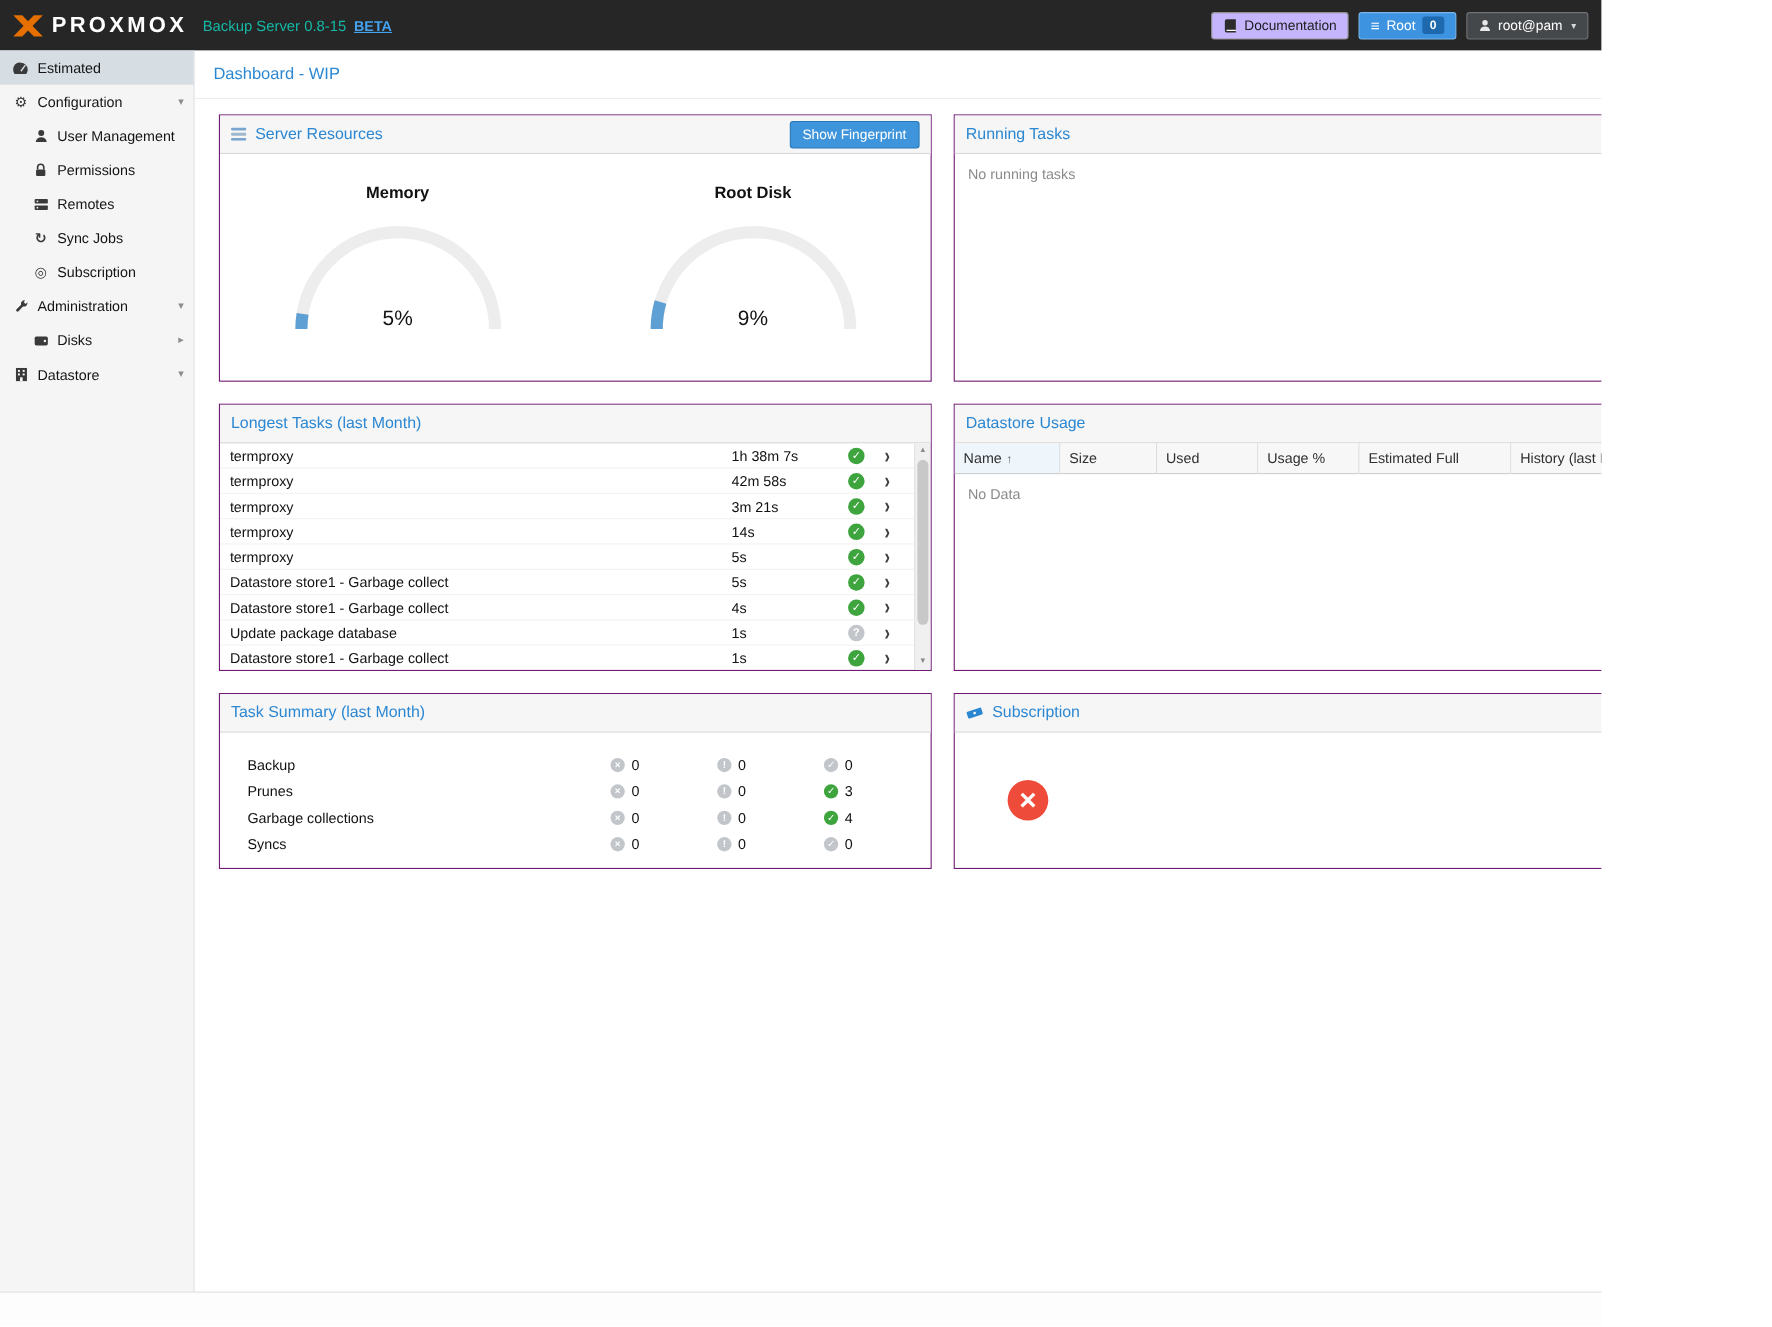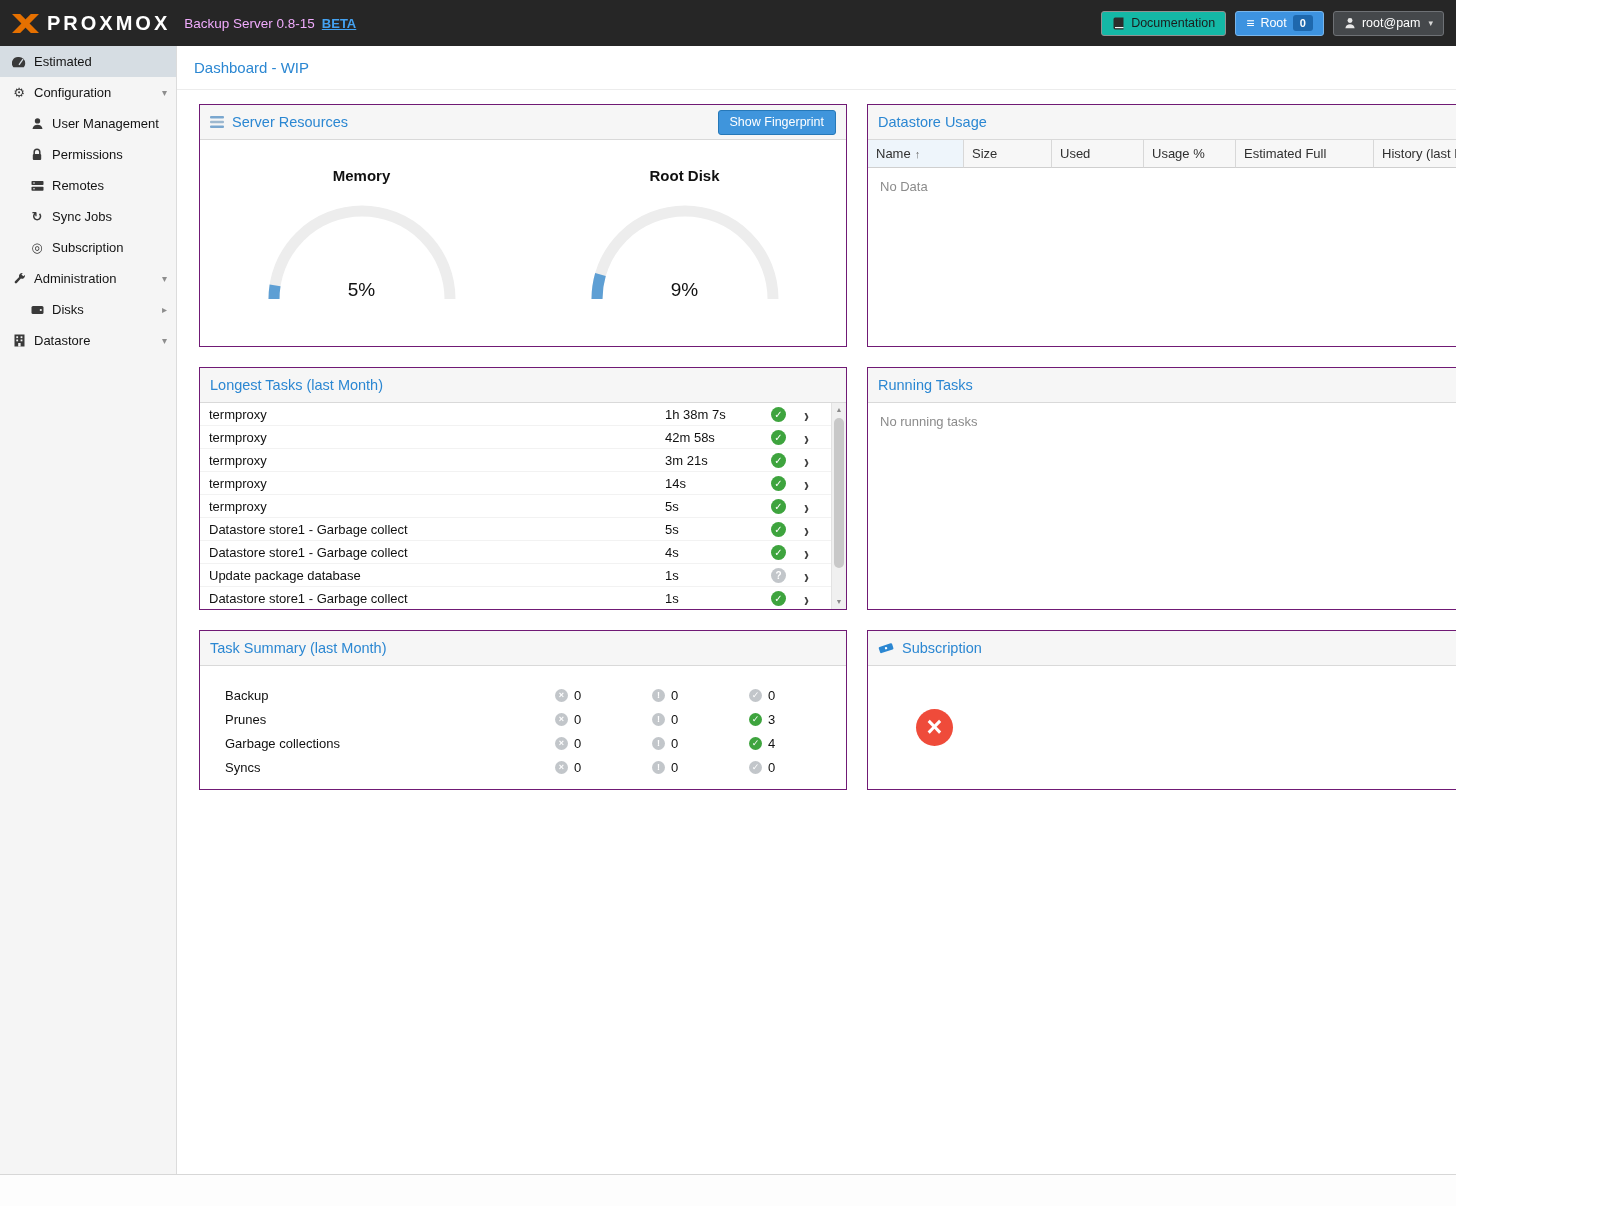--- a/index.html
+++ b/index.html
@@ -11,29 +11,29 @@
   .glyph { font-style: normal; }
   .page { width:1456px; height:1206px; position:relative; overflow:hidden; background:#fff; }
 
   
   .topbar {
     height:46px; background:var(--topbar_bg,#262626); display:flex; align-items:center;
     padding:0 12px; color:#fff;
   }
   .brand { display:flex; align-items:center; gap:8px; }
   .brand-text { font-size:20px; font-weight:bold; letter-spacing:3px; color:#fff; }
-  .product-text { margin-left:14px; font-size:13.5px; color:#f0abfc; }
+  .product-text { margin-left:14px; font-size:13.5px; color:#14b8a6; }
   .beta-link { margin-left:7px; color:var(--beta_blue,#44a2f1); text-decoration:underline; font-weight:bold; font-size:13px; cursor:pointer; }
   .topbar-spacer { flex:1; }
   .tb-btn {
     display:inline-flex; align-items:center; gap:6px; height:25px; padding:0 10px;
     border-radius:3px; font-size:12.5px; cursor:pointer; margin-left:9px;
     font-family:inherit;
   }
-  .tb-light { background:#14b8a6; border:1px solid #919191; color:#1c1c1c; }
+  .tb-light { background:#c4b5fd; border:1px solid #919191; color:#1c1c1c; }
   .tb-blue  { background:#3d93e0; border:1px solid #79b5ea; color:#fff; }
   .tb-dark  { background:#45484b; border:1px solid #6e7175; color:#fff; }
   .tasks-badge { background:#1e68ad; border-radius:3px; padding:2px 7px; font-size:11px; font-weight:bold; color:#fff; }
   .tb-dark .caret { font-size:9px; color:#d8d8d8; margin-left:2px; }
   .list-glyph { font-size:14px; font-weight:bold; }
 
   
   .layout { display:flex; height:1128px; }
   .sidebar {
     width:177px; background:#f5f5f5; border-right:1px solid #dcdcdc; padding-top:0;
@@ -515,40 +515,40 @@
               </div>
 
             </div>
           </section>
         </div>
 
         <div class="col-right">
 
           <section class="panel h243">
             <div class="panel-header">
+              <span class="panel-title">Running Tasks</span>
+            </div>
+            <div class="panel-body empty-text">No running tasks</div>
+          </section>
+
+          <section class="panel h243">
+            <div class="panel-header">
               <span class="panel-title">Datastore Usage</span>
             </div>
             <div class="grid-header">
               <div class="gh-cell sorted">
                 <span>Name</span><i class="sort glyph">↑</i>
               </div>
               <div class="gh-cell"><span>Size</span></div>
               <div class="gh-cell"><span>Used</span></div>
               <div class="gh-cell"><span>Usage %</span></div>
               <div class="gh-cell"><span>Estimated Full</span></div>
               <div class="gh-cell"><span>History (last Month)</span></div>
             </div>
             <div class="panel-body empty-text">No Data</div>
-          </section>
-
-          <section class="panel h243">
-            <div class="panel-header">
-              <span class="panel-title">Running Tasks</span>
-            </div>
-            <div class="panel-body empty-text">No running tasks</div>
           </section>
 
           <section class="panel h160">
             <div class="panel-header">
               <span class="ph-icon">
                 <svg width="16" height="14" viewBox="0 0 16 14">
                   <g transform="rotate(-18 8 7)">
                     <rect x="1" y="4" width="14" height="6.5" rx="1.2" fill="#2b87d2"></rect>
                     <circle cx="8" cy="7.2" r="1.2" fill="#fff"></circle>
                   </g>

